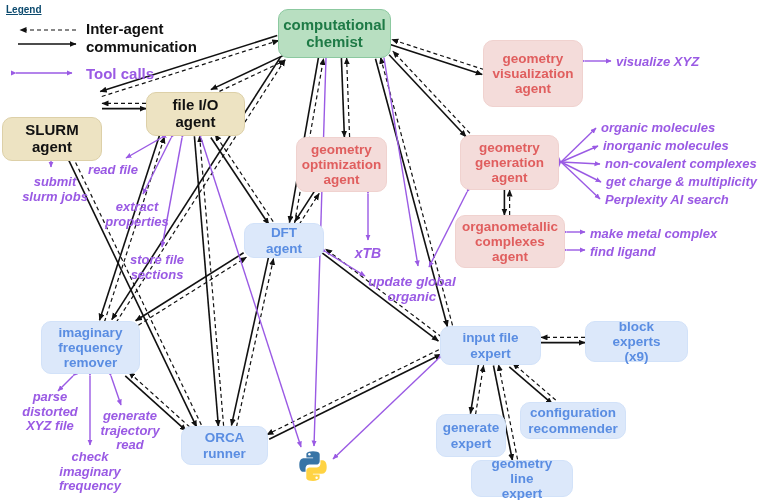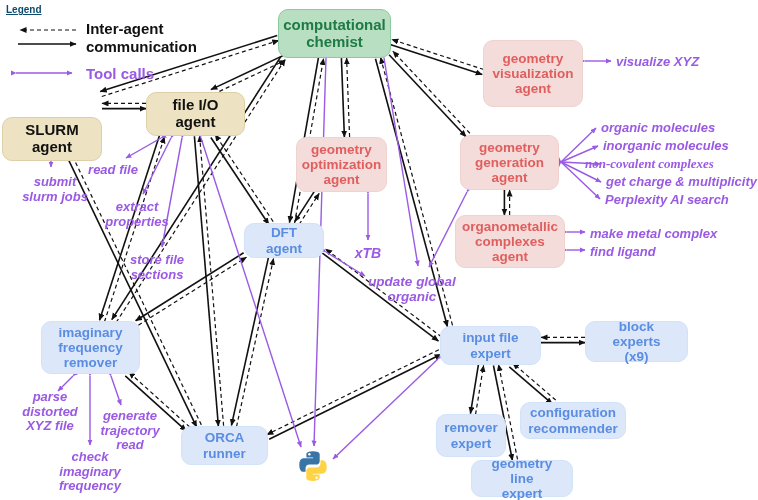--- a/index.html
+++ b/index.html
@@ -123,35 +123,35 @@
   <div class="box tan" style="left:146px;top:92px;width:99px;height:44px;">file I/O agent</div>
   <div class="box pink" style="left:483px;top:40px;width:100px;height:67px;">geometry visualization agent</div>
   <div class="box pink" style="left:296px;top:137px;width:91px;height:55px;">geometry optimization agent</div>
   <div class="box pink" style="left:460px;top:135px;width:99px;height:55px;">geometry generation agent</div>
   <div class="box pink" style="left:455px;top:215px;width:110px;height:53px;">organometallic complexes agent</div>
   <div class="box blue" style="left:244px;top:223px;width:80px;height:35px;">DFT agent</div>
   <div class="box blue" style="left:41px;top:321px;width:99px;height:53px;">imaginary frequency remover</div>
   <div class="box blue" style="left:181px;top:426px;width:87px;height:39px;">ORCA runner</div>
   <div class="box blue" style="left:440px;top:326px;width:101px;height:39px;">input file expert</div>
   <div class="box blue" style="left:585px;top:321px;width:103px;height:41px;">block experts (x9)</div>
-  <div class="box blue" style="left:436px;top:414px;width:70px;height:43px;">remover expert</div>
+  <div class="box blue" style="left:436px;top:414px;width:70px;height:43px;">generate expert</div>
   <div class="box blue" style="left:520px;top:402px;width:106px;height:37px;">configuration recommender</div>
   <div class="box blue" style="left:471px;top:460px;width:102px;height:37px;">geometry line expert</div>
 
   <div class="tool c" style="left:55px;top:190px;">submit
 slurm jobs</div>
   <div class="tool c" style="left:113px;top:170px;">read file</div>
   <div class="tool c" style="left:137px;top:215px;">extract
 properties</div>
   <div class="tool c" style="left:157px;top:268px;">store file
 sections</div>
   <div class="tool l" style="left:616px;top:62px;">visualize XYZ</div>
   <div class="tool l" style="left:601px;top:128px;">organic molecules</div>
   <div class="tool l" style="left:603px;top:146px;">inorganic molecules</div>
-  <div class="tool l" style="left:585px;top:164px;font-family:Liberation Serif, serif;">non-covalent complexes</div>
+  <div class="tool l" style="left:605px;top:164px;">non-covalent complexes</div>
   <div class="tool l" style="left:606px;top:182px;">get charge &amp; multiplicity</div>
   <div class="tool l" style="left:605px;top:200px;">Perplexity AI search</div>
   <div class="tool l" style="left:590px;top:234px;">make metal complex</div>
   <div class="tool l" style="left:590px;top:252px;">find ligand</div>
   <div class="tool c" style="left:368px;top:254px;font-size:14px;">xTB</div>
   <div class="tool c" style="left:412px;top:289px;font-size:13.5px;">update global
 organic</div>
   <div class="tool c" style="left:50px;top:412px;">parse
 distorted
 XYZ file</div>

